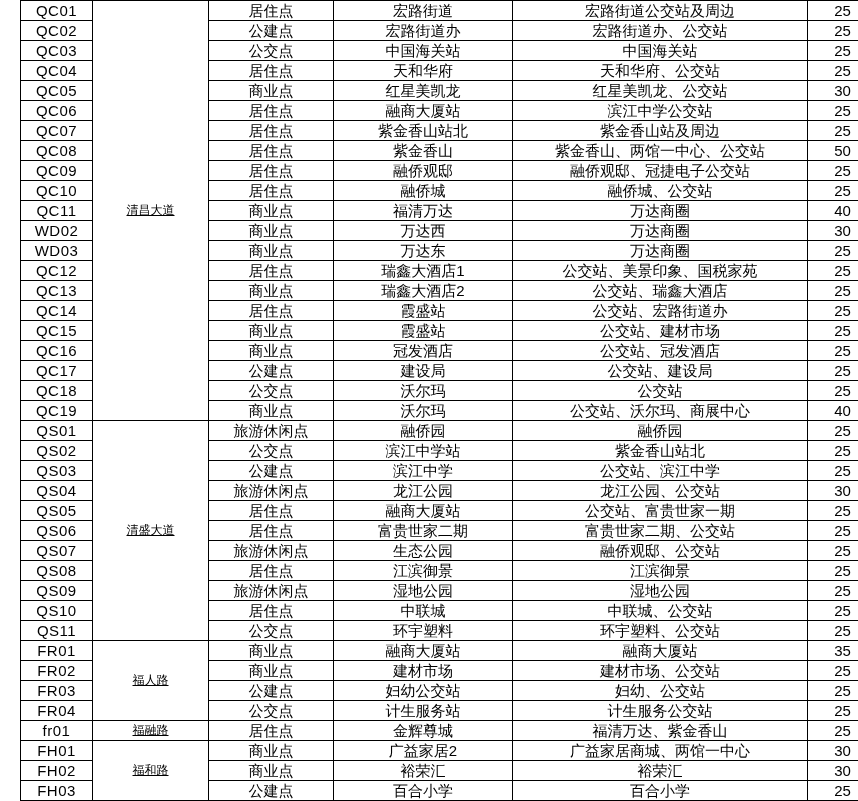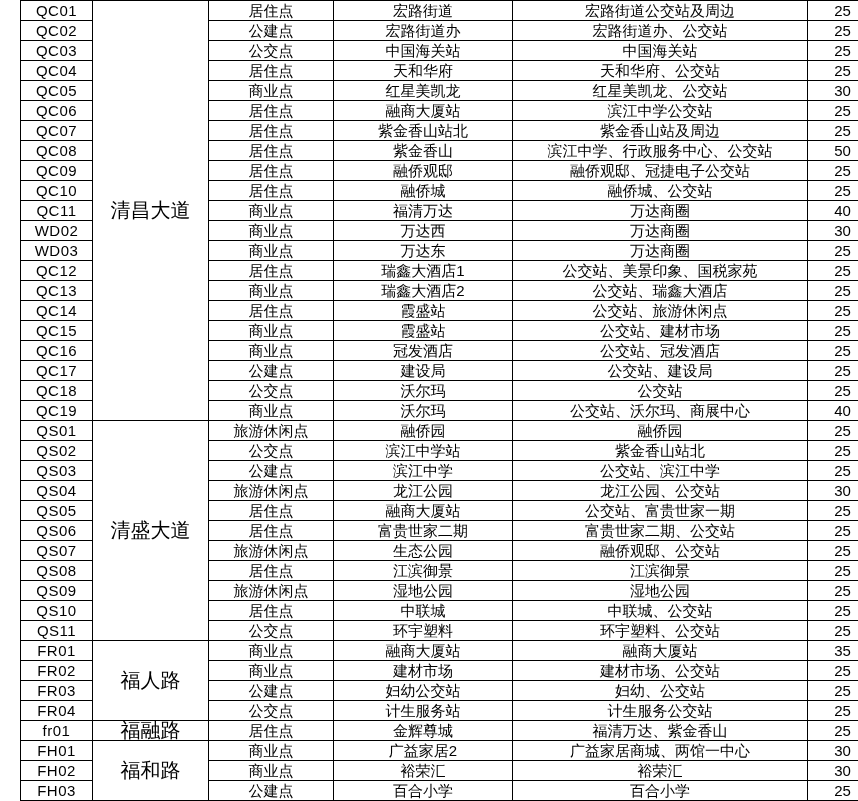--- a/index.html
+++ b/index.html
@@ -29,21 +29,21 @@
     height: 19px;
     line-height: 19px;
     padding: 0;
     margin: 0;
     text-align: center;
     vertical-align: middle;
     white-space: nowrap;
     overflow: hidden;
   }
   td.cell-code { letter-spacing: 0.5px; }
-  td.cell-road { font-size: 20px; }
+  td.cell-road { font-size: 12px; text-decoration: underline; }
 </style>
 </head>
 <body>
 
 <div class="sheet">
   <table class="grid">
     <colgroup>
       <col style="width:71px">
       <col style="width:115px">
       <col style="width:124px">
@@ -99,21 +99,21 @@
           <td class="cell-code">QC07</td>
           <td class="cell-type">居住点</td>
           <td class="cell-name">紫金香山站北</td>
           <td class="cell-description">紫金香山站及周边</td>
           <td class="cell-value">25</td>
         </tr>
         <tr>
           <td class="cell-code">QC08</td>
           <td class="cell-type">居住点</td>
           <td class="cell-name">紫金香山</td>
-          <td class="cell-description">滨江中学、行政服务中心、公交站</td>
+          <td class="cell-description">紫金香山、两馆一中心、公交站</td>
           <td class="cell-value">50</td>
         </tr>
         <tr>
           <td class="cell-code">QC09</td>
           <td class="cell-type">居住点</td>
           <td class="cell-name">融侨观邸</td>
           <td class="cell-description">融侨观邸、冠捷电子公交站</td>
           <td class="cell-value">25</td>
         </tr>
         <tr>
@@ -155,21 +155,21 @@
           <td class="cell-code">QC13</td>
           <td class="cell-type">商业点</td>
           <td class="cell-name">瑞鑫大酒店2</td>
           <td class="cell-description">公交站、瑞鑫大酒店</td>
           <td class="cell-value">25</td>
         </tr>
         <tr>
           <td class="cell-code">QC14</td>
           <td class="cell-type">居住点</td>
           <td class="cell-name">霞盛站</td>
-          <td class="cell-description">公交站、旅游休闲点</td>
+          <td class="cell-description">公交站、宏路街道办</td>
           <td class="cell-value">25</td>
         </tr>
         <tr>
           <td class="cell-code">QC15</td>
           <td class="cell-type">商业点</td>
           <td class="cell-name">霞盛站</td>
           <td class="cell-description">公交站、建材市场</td>
           <td class="cell-value">25</td>
         </tr>
         <tr>

